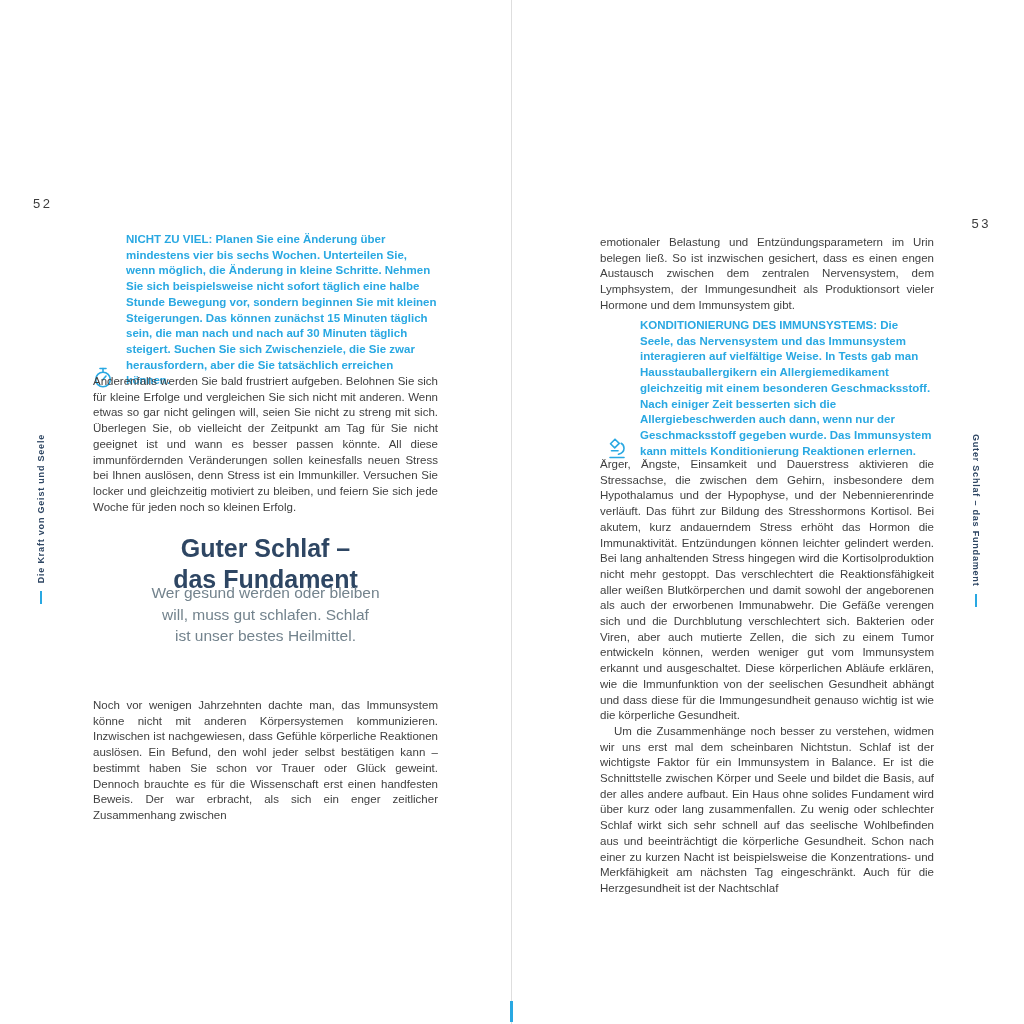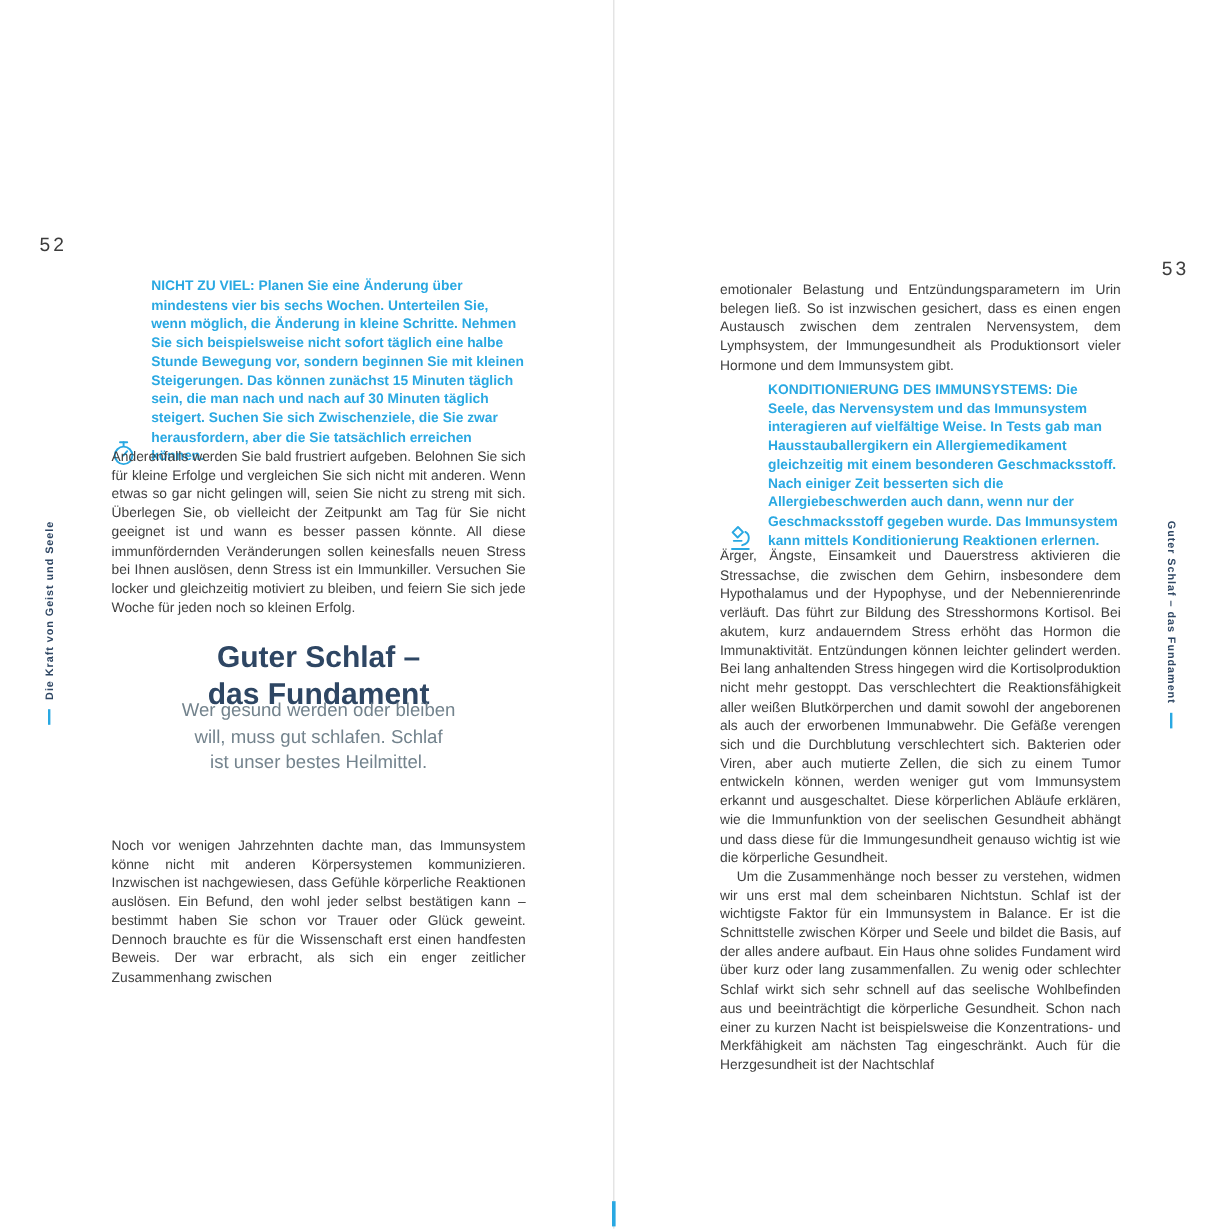--- a/index.html
+++ b/index.html
@@ -10,21 +10,21 @@
   }
   *{box-sizing:border-box;}
   html,body{margin:0;padding:0;}
   body{
     width:1024px;height:1024px;position:relative;background:#ffffff;
     font-family:"Liberation Sans",sans-serif;color:var(--body);overflow:hidden;
   }
   .abs{position:absolute;}
   .gutter{left:511px;top:0;width:1px;height:1024px;background:#dedede;}
   .gutter-tick{left:510px;top:1001px;width:3px;height:21px;background:var(--blue);}
-  .pagenum{font-size:16px;letter-spacing:2.5px;color:#3c3c3c;}
+  .pagenum{font-size:13px;letter-spacing:2.5px;color:#3c3c3c;}
   .pagenum.right{text-align:right;}
   .body-text{
     font-size:11.5px;line-height:15.7px;text-align:justify;color:var(--body);
     hyphens:auto;-webkit-hyphens:auto;
   }
   .tip-row{display:flex;gap:13px;align-items:flex-end;}
   .tip-icon{flex:0 0 20px;padding-top:1px;}
   .tip-text{
     font-size:11.5px;line-height:15.7px;font-weight:700;color:var(--blue);
     text-align:left;hyphens:auto;-webkit-hyphens:auto;

